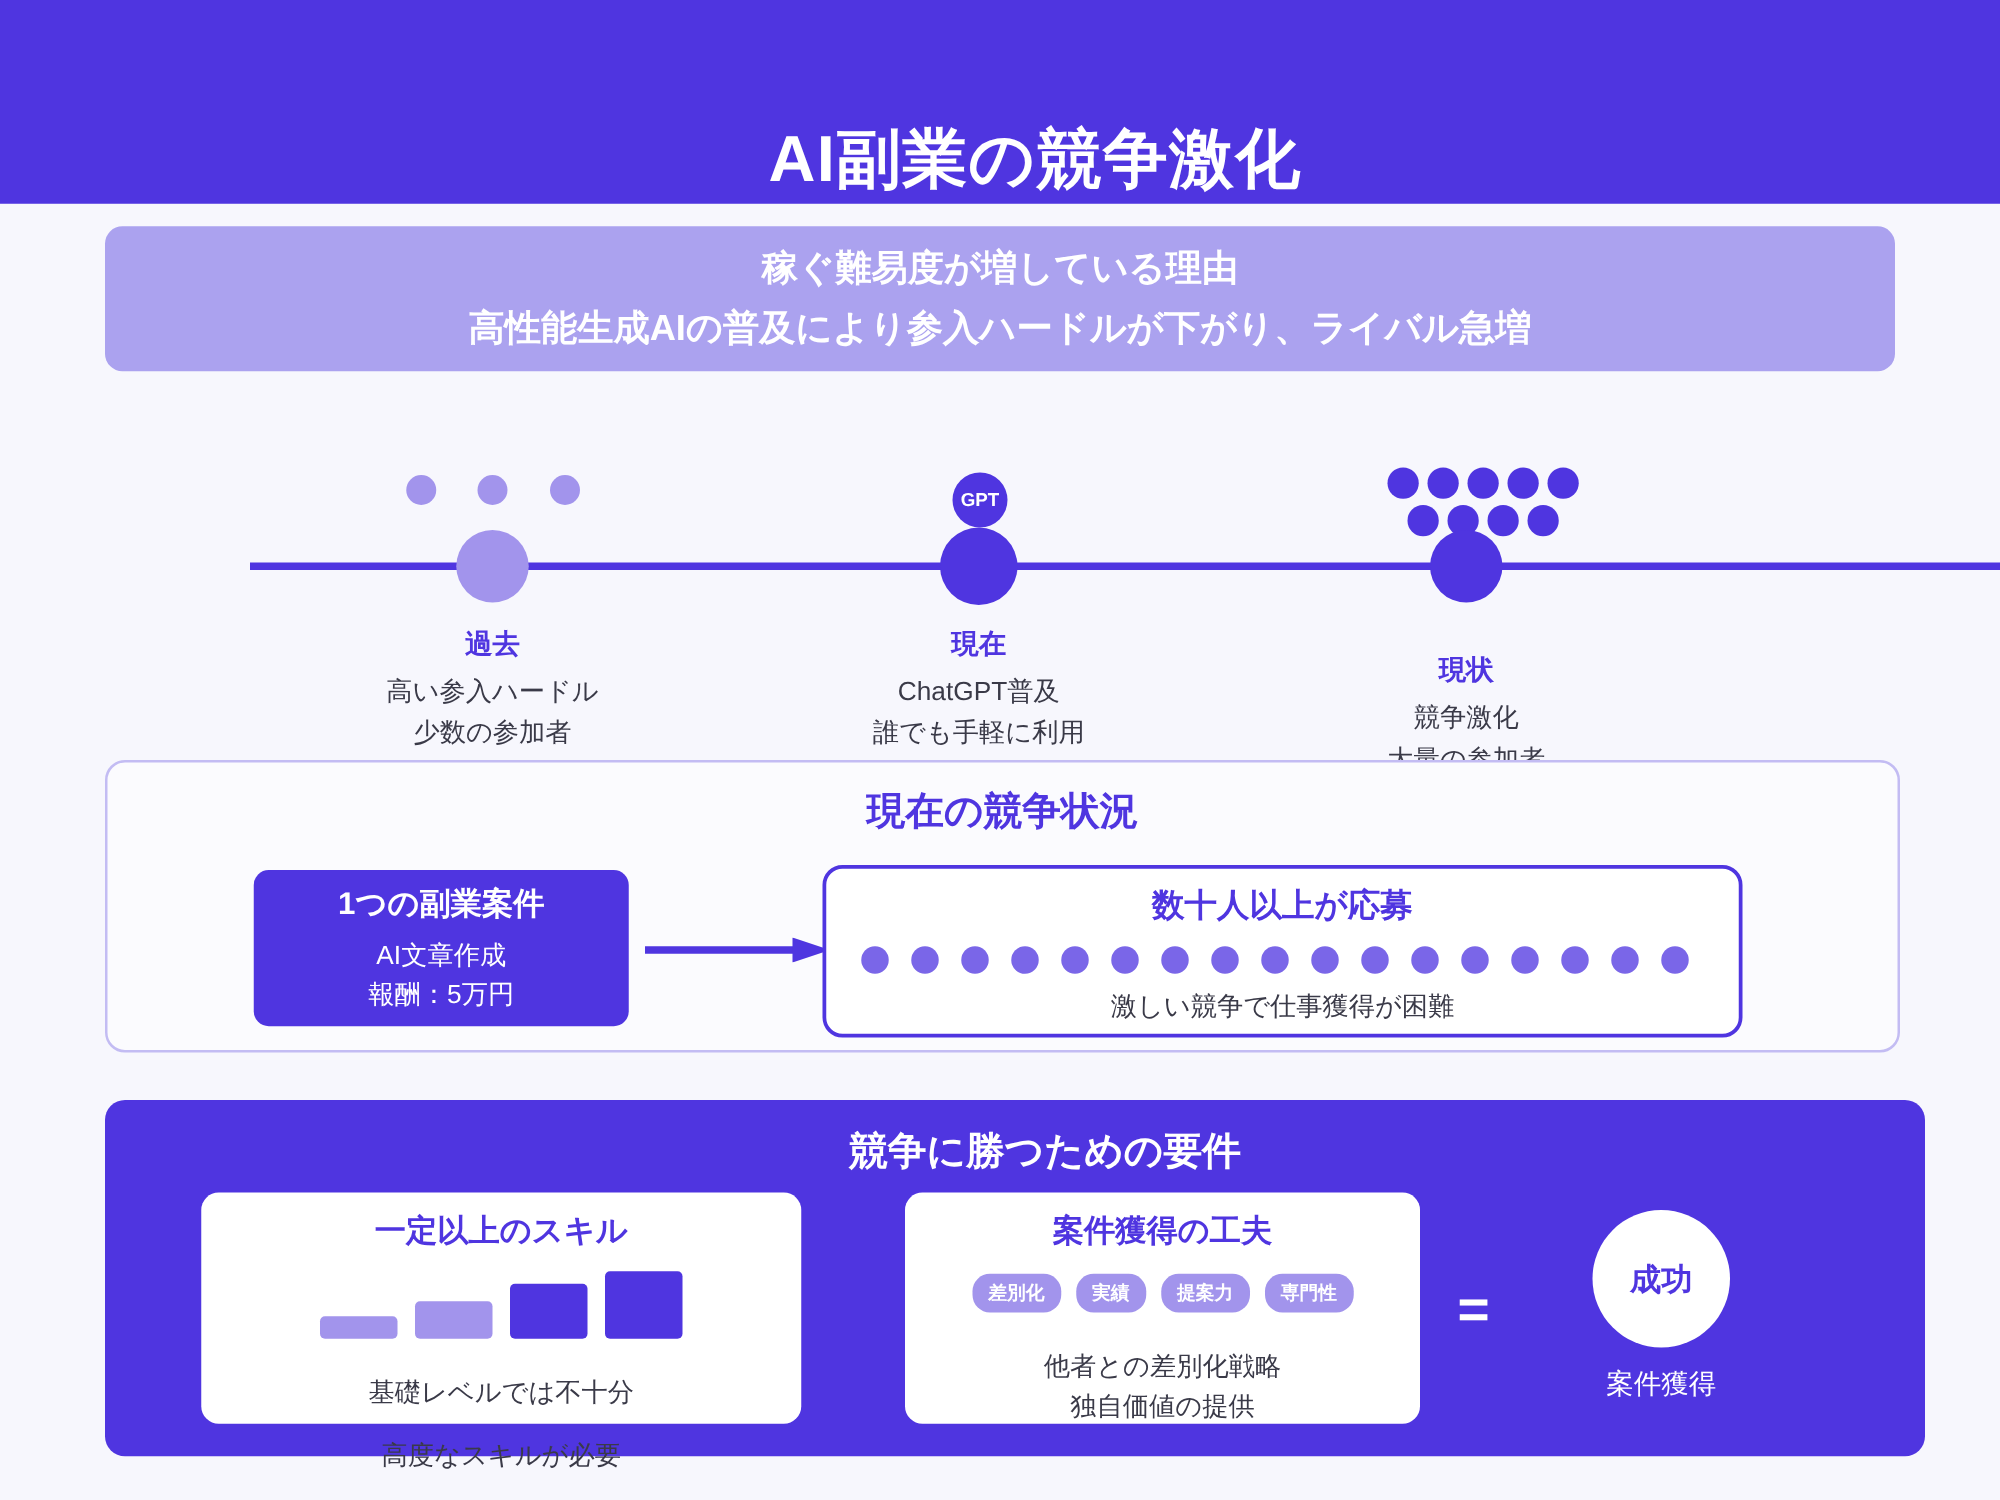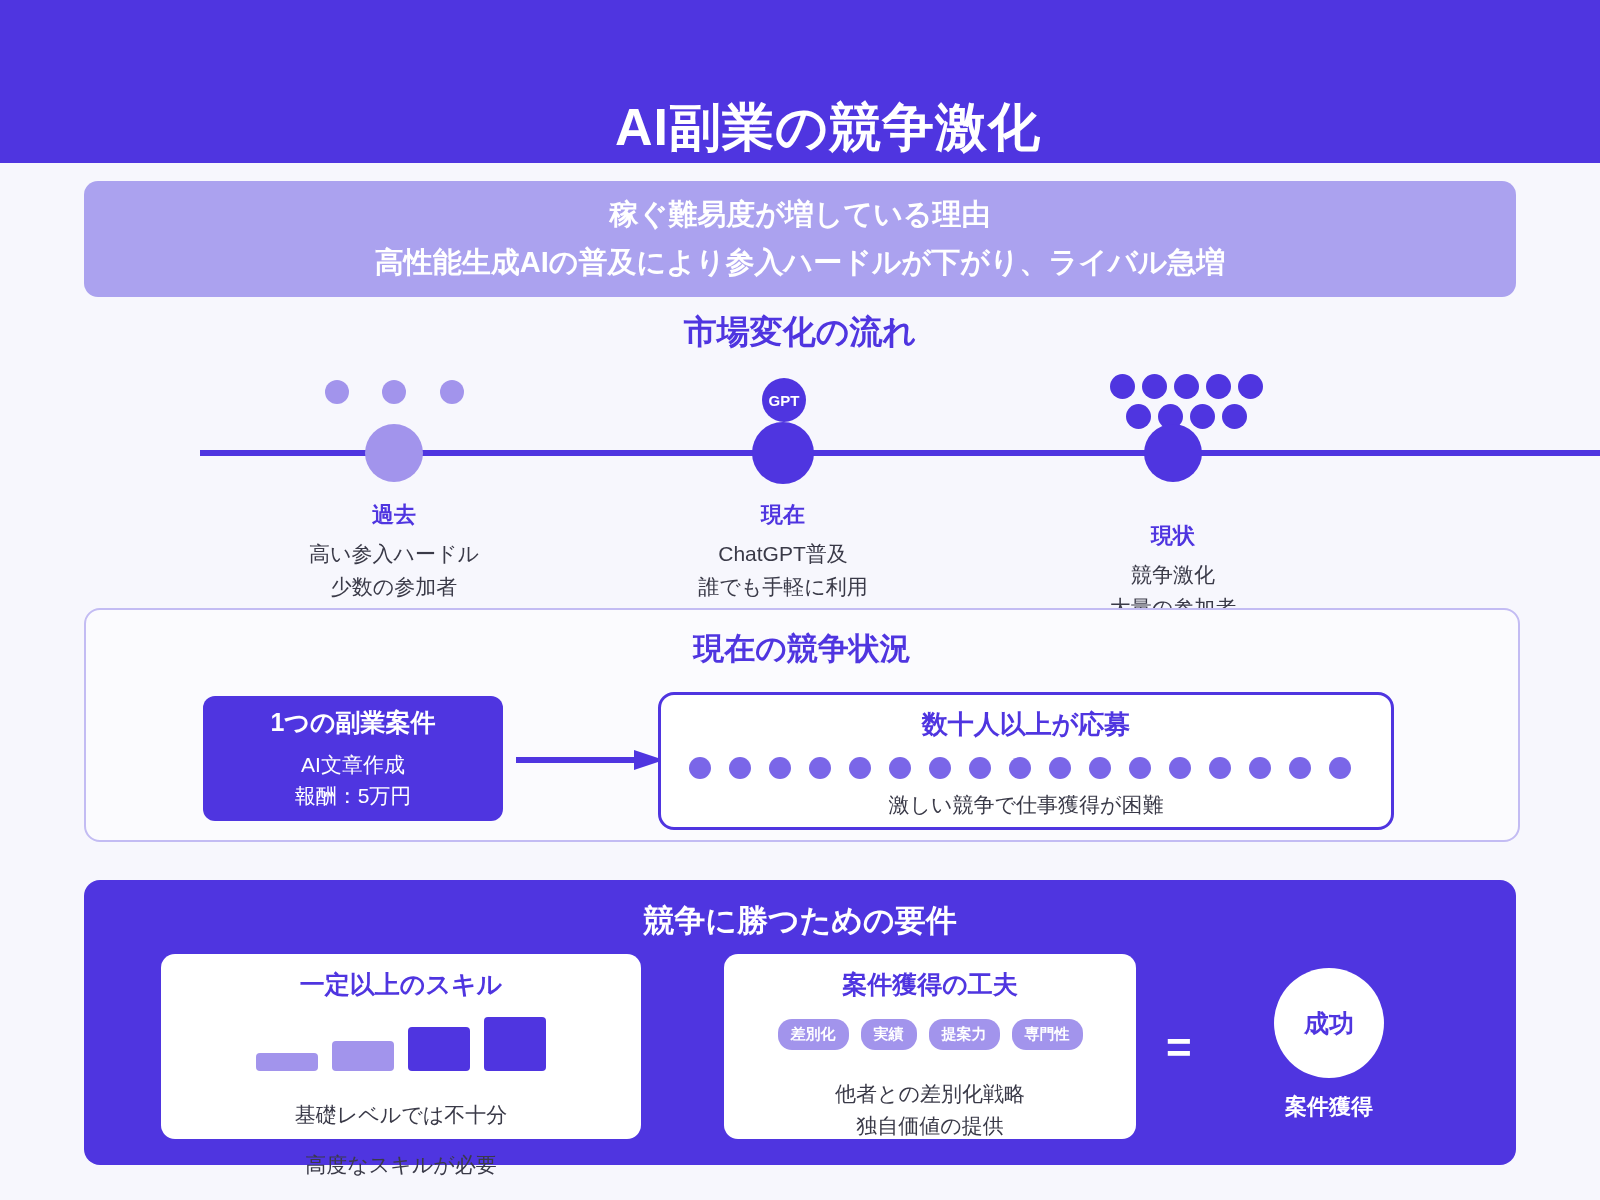--- a/index.html
+++ b/index.html
@@ -265,20 +265,21 @@
 
   
   .req-panel {
     position: absolute;
     left: 84px;
     top: 880px;
     width: 1432px;
     height: 285px;
     background: #4f35e0;
     border-radius: 16px;
+    padding-left: 24px;
   }
   .req-title {
     position: absolute;
     top: 20px;
     width: 100%;
     text-align: center;
     color: #ffffff;
     font-size: 31px;
     font-weight: bold;
   }
@@ -362,38 +363,37 @@
     justify-content: center;
   }
   .success-label {
     position: absolute;
     left: 1150px;
     top: 212px;
     width: 190px;
     text-align: center;
     color: #ffffff;
     font-size: 22px;
-    font-weight: bold;
+    font-weight: normal;
   }
 </style>
 </head>
 <body>
 
 <div class="page">
 
   <div class="header">
     <div class="header-title">AI副業の競争激化</div>
   </div>
 
   <div class="subtitle-band">
     <div class="subtitle-line1">稼ぐ難易度が増している理由</div>
     <div class="subtitle-line2">高性能生成AIの普及により参入ハードルが下がり、ライバル急増</div>
   </div>
 
-  <div class="timeline-title">市場変化の流れ</div>
 
   <div class="timeline-wrap">
     <div class="timeline-line"></div>
 
     <div class="dots-past">
       <span class="dot d0"></span>
       <span class="dot d1"></span>
       <span class="dot d2"></span>
     </div>
 

